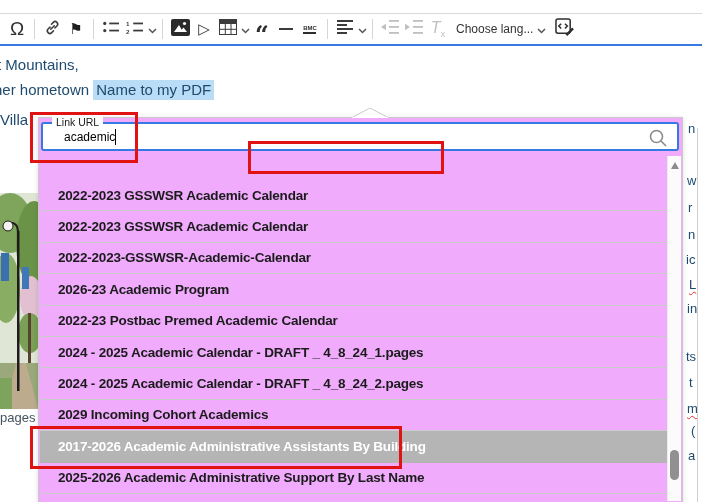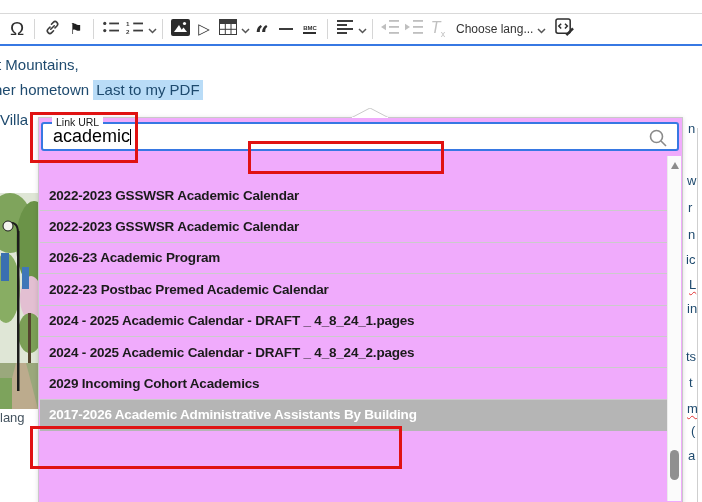--- a/index.html
+++ b/index.html
@@ -46,34 +46,34 @@
 
   .url-field {
     position:absolute; left:2px; top:4px; width:638px; height:29px;
     border:2px solid #3778e3; border-radius:3px; background:#fff;
     display:flex; align-items:center;
   }
   .url-label {
     position:absolute; left:9px; top:-8px; background:#fff; padding:0 4px;
     font-size:10.5px; color:#1a1a1a; line-height:12px;
   }
-  .url-value { font-size:18px; color:#000; padding-left:10px; white-space:pre; }
+  .url-value { font-size:12px; color:#000; padding-left:21px; white-space:pre; }
   .text-cursor { display:inline-block; width:1px; height:16px; background:#000; vertical-align:-3px; }
   .search-icon { position:absolute; right:9px; top:4px; }
 
   .group-header {
     position:absolute; left:1px; top:38px; width:629px; height:24px;
     background:#e9e9e9; border-bottom:1px solid #cfcfcf;
     display:flex; align-items:center; justify-content:center;
     font-size:13px; font-weight:bold; color:#6a6a6a;
   }
   .result-list { position:absolute; left:1px; top:62px; width:629px; }
   .result-row {
     height:31.4px; border-bottom:1px solid #cbcbcb; display:flex; align-items:center;
-    padding-left:9px; font-size:13.5px; font-weight:bold; letter-spacing:-0.2px; color:#1b1b1b;
+    padding-left:18px; font-size:13.5px; font-weight:bold; letter-spacing:-0.2px; color:#1b1b1b;
     cursor:pointer; white-space:nowrap; overflow:hidden;
   }
   .result-row.selected { background:#b5b5b5; color:#ffffff; border-bottom:1px solid #b5b5b5; }
 
   .v-scrollbar {
     position:absolute; top:38px; right:1px; width:14px; height:345px;
     background:#fbfbfb; border-left:1px solid #ececec;
   }
   .scroll-up-arrow {
     position:absolute; top:6px; left:3px; width:0; height:0;
@@ -233,21 +233,21 @@
           <rect x="1" y="1" width="15" height="15" rx="2"></rect>
           <path d="M6.5 6 L4 8.5 L6.5 11"></path>
           <path d="M10.5 6 L13 8.5 L10.5 11"></path>
           <path d="M12 18 L19 11" stroke-width="2.6"></path>
         </svg>
       </span>
     </div>
   </div>
 
   <div class="doc-text" style="left:-3px; top:56px;">t Mountains,</div>
-  <div class="doc-text" style="left:-6px; top:81px;"><span>her hometown </span><span class="sel-highlight">Last to my PDF</span></div>
+  <div class="doc-text" style="left:-6px; top:81px;"><span>her hometown </span><span class="sel-highlight">Name to my PDF</span></div>
   <div class="doc-text" style="left:0px; top:111px;">Villa</div>
 
   <div class="photo">
     <svg width="38" height="216" viewBox="0 0 38 216">
       <rect x="0" y="0" width="38" height="216" fill="#dfe6d6"></rect>
       <ellipse cx="10" cy="30" rx="22" ry="30" fill="#7fa45c"></ellipse>
       <ellipse cx="34" cy="50" rx="18" ry="42" fill="#6b9348"></ellipse>
       <ellipse cx="6" cy="95" rx="14" ry="35" fill="#88ad63"></ellipse>
       <ellipse cx="31" cy="105" rx="11" ry="22" fill="#e3bfd2"></ellipse>
       <ellipse cx="30" cy="140" rx="12" ry="20" fill="#7b9f56"></ellipse>
@@ -255,21 +255,21 @@
       <rect x="0" y="170" width="38" height="46" fill="#9aa87c"></rect>
       <polygon points="4,216 16,170 26,170 38,216" fill="#bcab8d"></polygon>
       <rect x="0" y="185" width="12" height="31" fill="#7da35c"></rect>
       <rect x="17" y="38" width="2.5" height="160" fill="#1c1c1c"></rect>
       <path d="M18 40 Q18 28 8 30" fill="none" stroke="#1c1c1c" stroke-width="2"></path>
       <circle cx="8" cy="33" r="5" fill="#f3f2ee" stroke="#1c1c1c" stroke-width="1"></circle>
       <rect x="1" y="60" width="8" height="28" fill="#3a6fb0"></rect>
       <rect x="22" y="74" width="7" height="22" fill="#3f77b8"></rect>
     </svg>
   </div>
-  <div class="photo-caption">lang</div>
+  <div class="photo-caption">pages</div>
 
   <span class="frag" style="left:688px; top:121px;">n</span>
   <span class="frag" style="left:687px; top:173px;">w</span>
   <span class="frag" style="left:688px; top:200px;">r</span>
   <span class="frag" style="left:688px; top:227px;">n</span>
   <span class="frag" style="left:686px; top:252px;">ic</span>
   <span class="frag wavy" style="left:689px; top:277px;">L</span>
   <span class="frag" style="left:687px; top:301px;">in</span>
   <span class="frag" style="left:686px; top:349px;">ts</span>
   <span class="frag" style="left:689px; top:375px;">t</span>
@@ -293,26 +293,28 @@
           <circle cx="8.5" cy="8.5" r="6"></circle>
           <line x1="13" y1="13" x2="18" y2="18"></line>
         </svg>
       </span>
     </div>
 
 
     <div class="result-list">
       <div class="result-row">2022-2023 GSSWSR Academic Calendar</div>
       <div class="result-row">2022-2023 GSSWSR Academic Calendar</div>
+      <div class="result-row">2022-2023-GSSWSR-Academic-Calendar</div>
       <div class="result-row">2026-23 Academic Program</div>
       <div class="result-row">2022-23 Postbac Premed Academic Calendar</div>
       <div class="result-row">2024 - 2025 Academic Calendar - DRAFT _ 4_8_24_1.pages</div>
       <div class="result-row">2024 - 2025 Academic Calendar - DRAFT _ 4_8_24_2.pages</div>
       <div class="result-row">2029 Incoming Cohort Academics</div>
       <div class="result-row selected">2017-2026 Academic Administrative Assistants By Building</div>
+      <div class="result-row">2025-2026 Academic Administrative Support By Last Name</div>
     </div>
 
     <div class="v-scrollbar">
       <div class="scroll-up-arrow"></div>
       <div class="scroll-thumb"></div>
     </div>
   </div>
 
   <div class="anno anno-1"></div>
   <div class="anno anno-2"></div>

